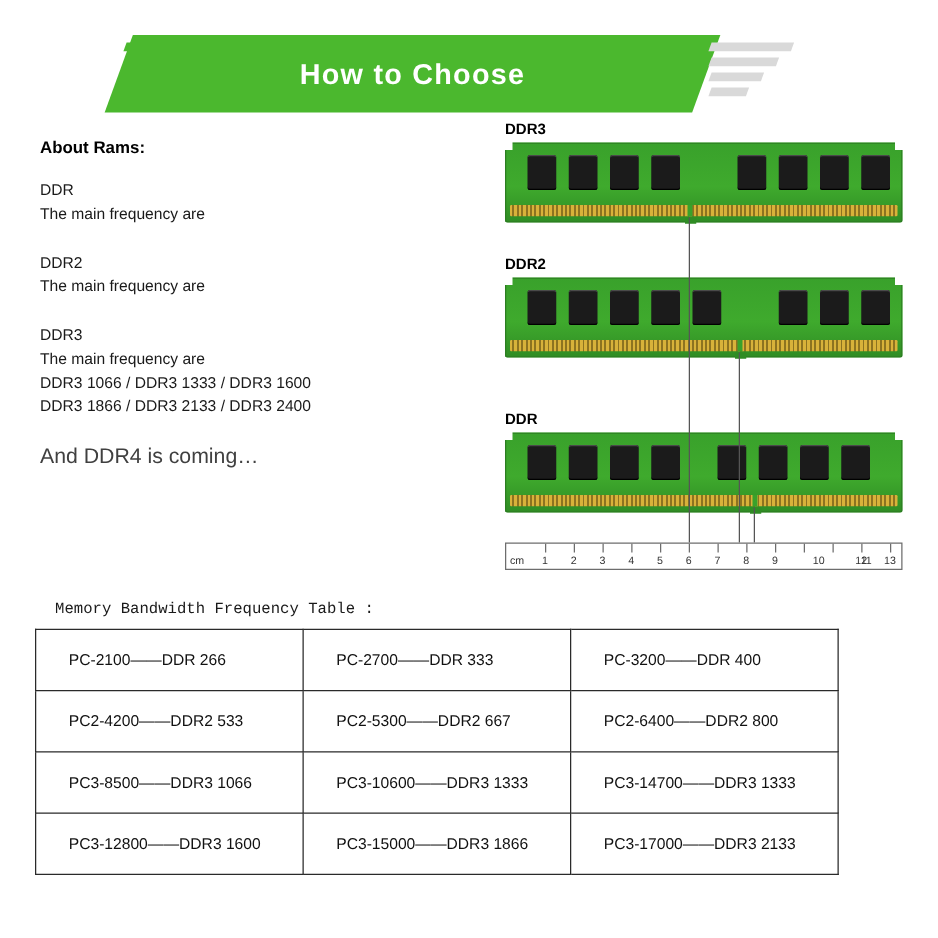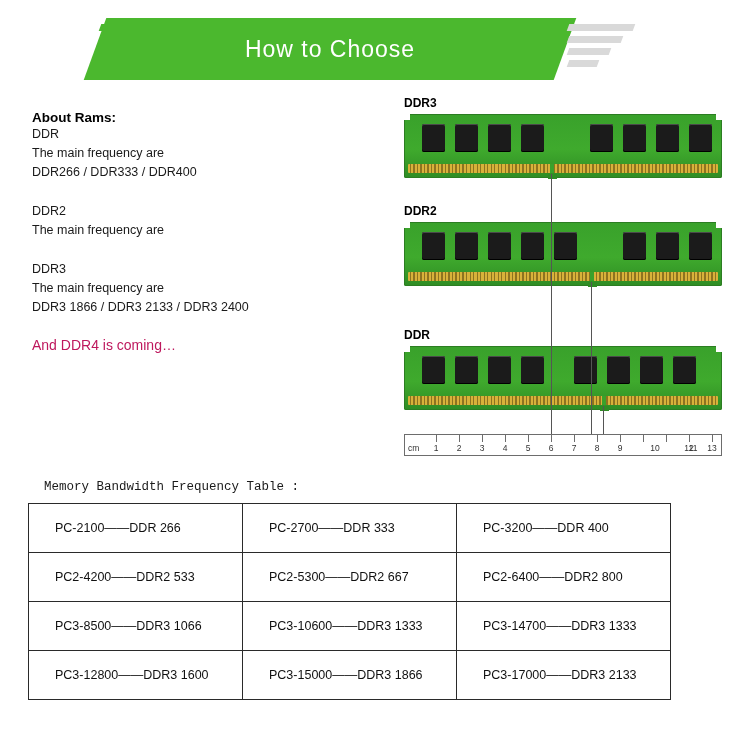--- a/index.html
+++ b/index.html
@@ -13,23 +13,24 @@
     font-family: "Liberation Sans", sans-serif;
     color: #111111;
     position: relative;
     overflow: hidden;
   }
 
   
   .banner {
     position: absolute;
     left: 0;
-    top: 18px;
+    top: 28px;
     width: 750px;
     height: 62px;
+    font-weight: bold;
   }
   .banner-green {
     position: absolute;
     left: 95px;
     top: 0;
     width: 470px;
     height: 62px;
     background: #4bb82e;
     transform: skewX(-20deg);
   }
@@ -59,31 +60,32 @@
   .about {
     position: absolute;
     left: 32px;
     top: 110px;
     width: 340px;
   }
   .about-title {
     font-size: 13.5px;
     font-weight: bold;
     color: #000000;
+    margin-bottom: 18px;
   }
   .blk {
     margin-bottom: 20px;
     font-size: 12.5px;
     line-height: 19px;
     color: #1a1a1a;
   }
   .blk .ln { display: block; white-space: pre; }
   .coming {
-    font-size: 14px;
-    color: #be185d;
+    font-size: 17px;
+    color: #404040;
     margin-top: 4px;
   }
 
   
   .diagram {
     position: absolute;
     left: 378px;
     top: 96px;
     width: 348px;
     height: 370px;
@@ -227,31 +229,31 @@
   <div class="chev chev-right" style="left:568px; top:30px; width:42px;"></div>
   <div class="chev chev-right" style="left:568px; top:42px; width:30px;"></div>
 </div>
 
 <div class="about">
   <div class="about-title">About Rams:</div>
 
   <div class="blk">
     <span class="ln">DDR</span>
     <span class="ln">The main frequency are</span>
-    <span class="ln">DDR266 / DDR333 / DDR400</span>
   </div>
 
   <div class="blk">
     <span class="ln">DDR2</span>
     <span class="ln">The main frequency are</span>
   </div>
 
   <div class="blk">
     <span class="ln">DDR3</span>
     <span class="ln">The main frequency are</span>
+    <span class="ln">DDR3 1066 / DDR3 1333 / DDR3 1600</span>
     <span class="ln">DDR3 1866 / DDR3 2133 / DDR3 2400</span>
   </div>
 
   <div class="coming">And DDR4 is coming…</div>
 </div>
 
 <div class="diagram">
 
   <div class="stick-label" style="left:26px; top:0px;">DDR3</div>
   <div class="stick" style="top:18px;">

